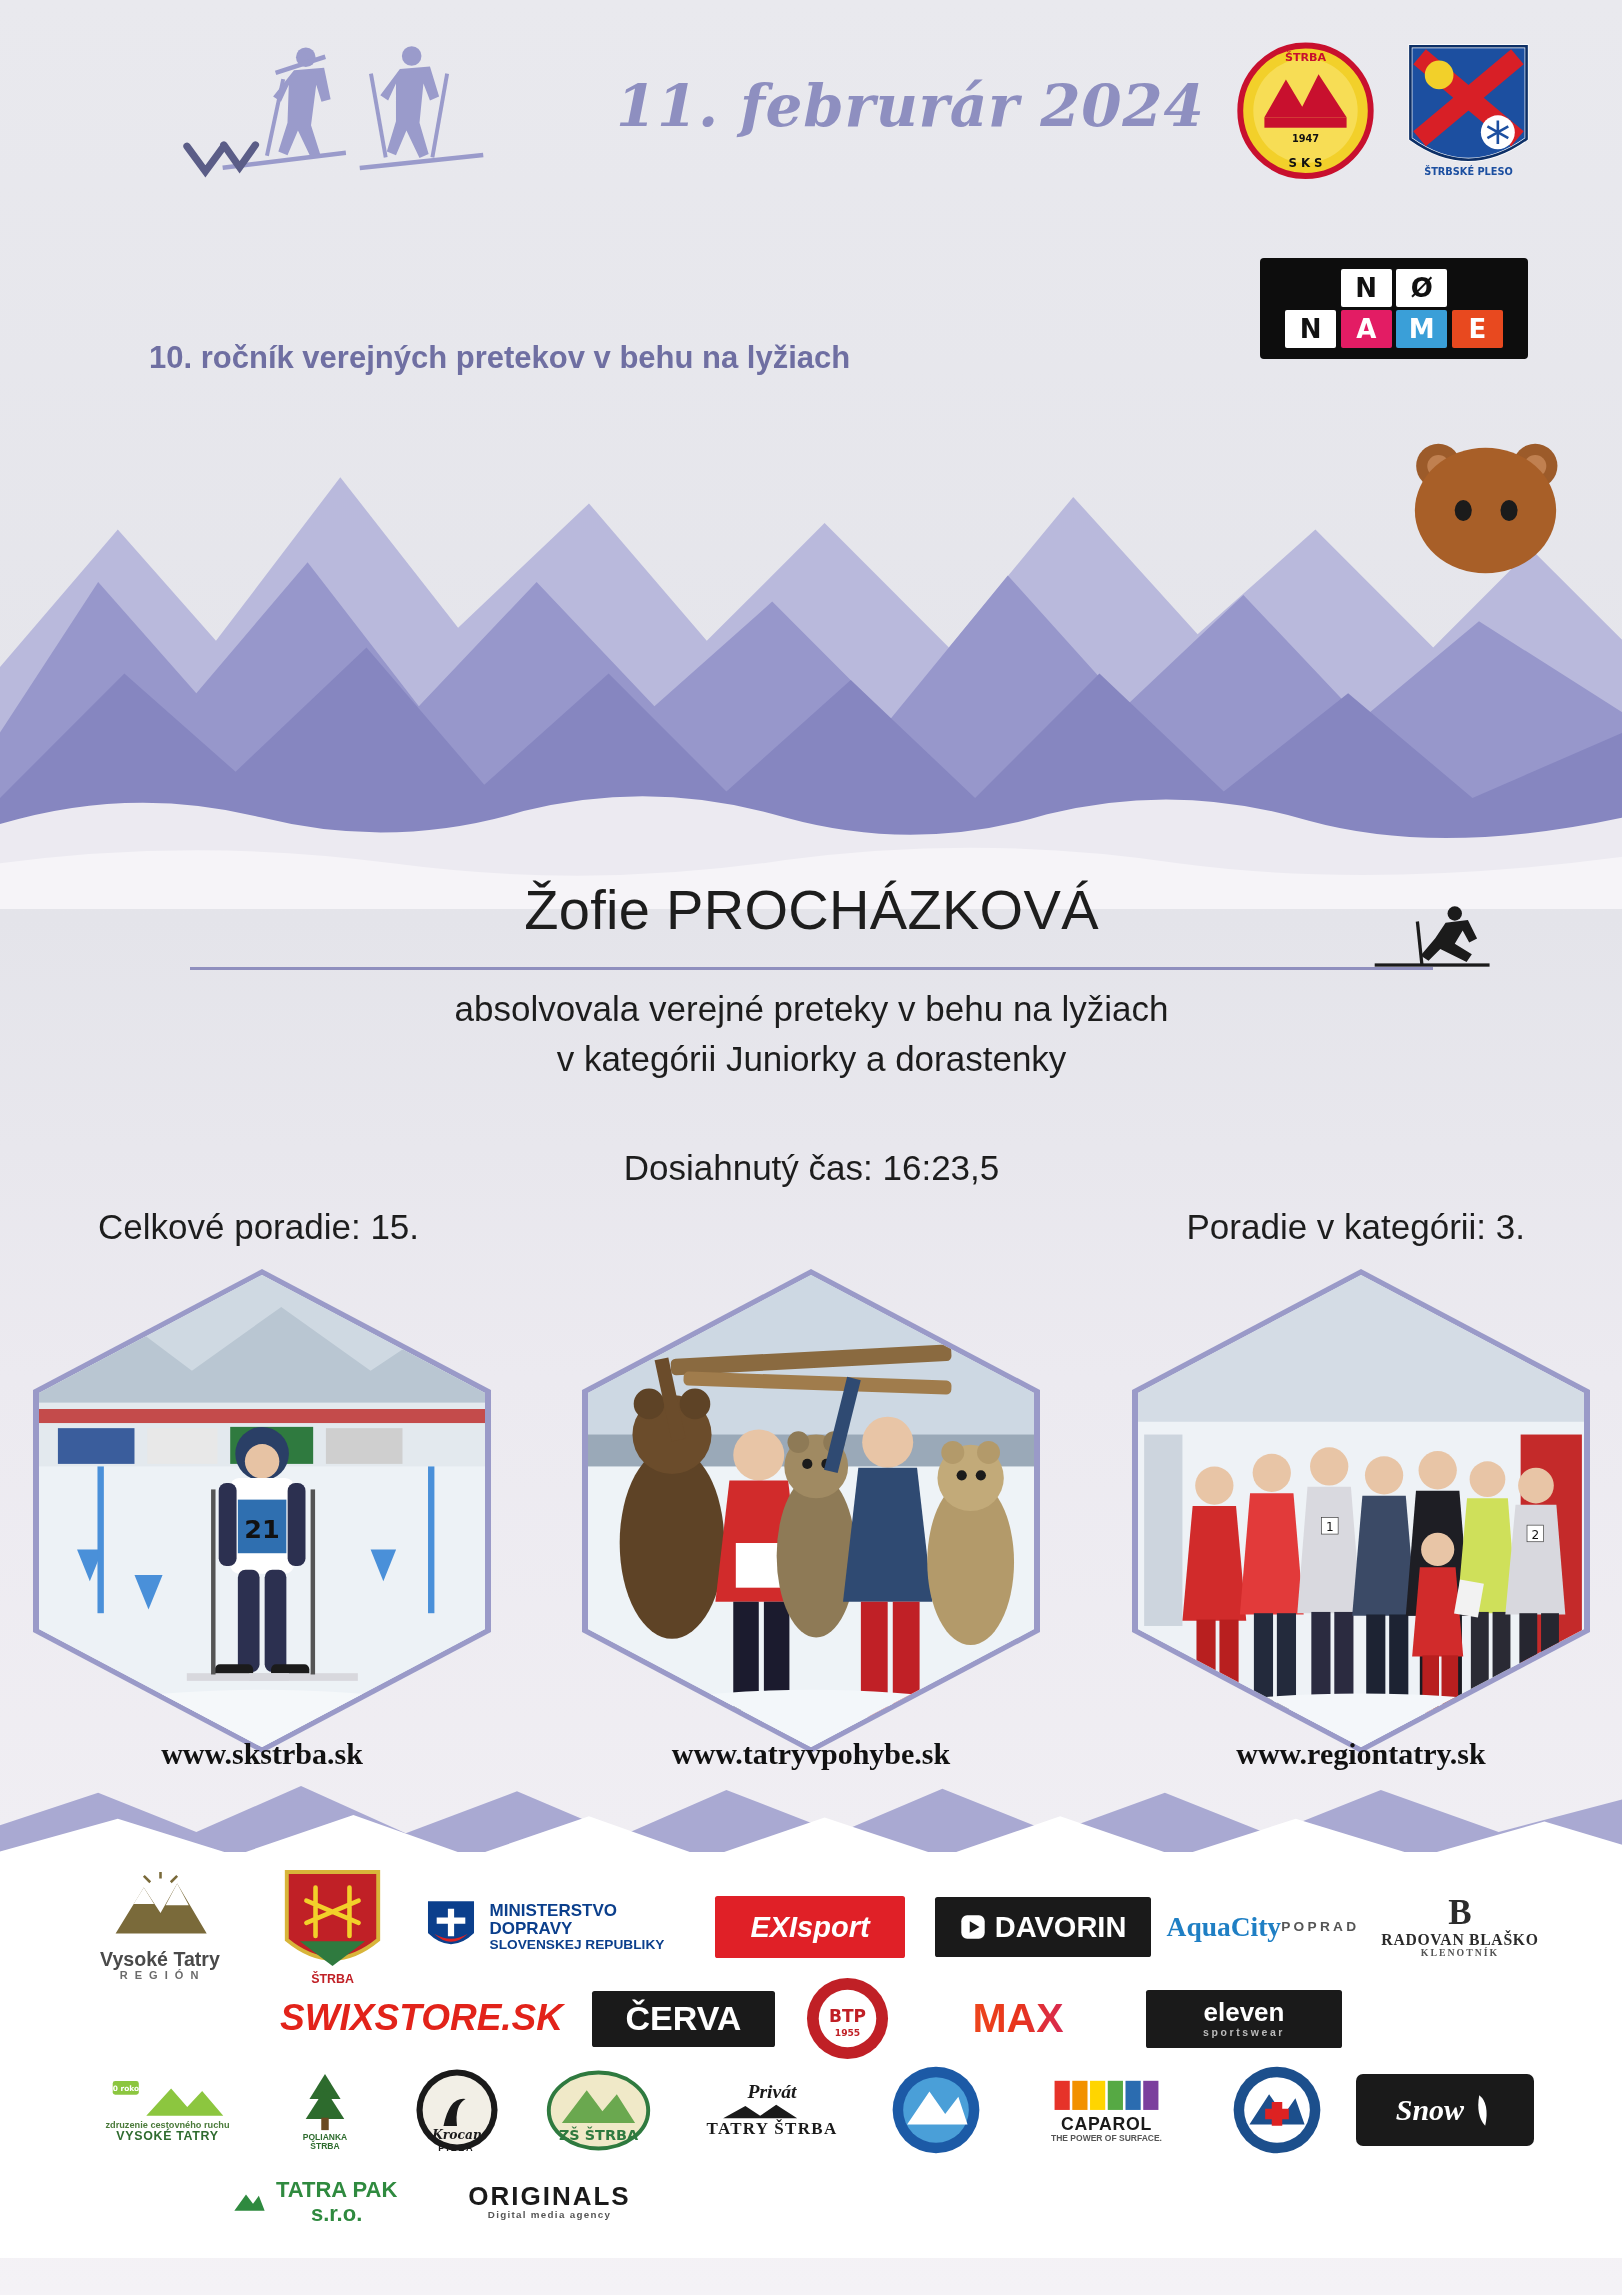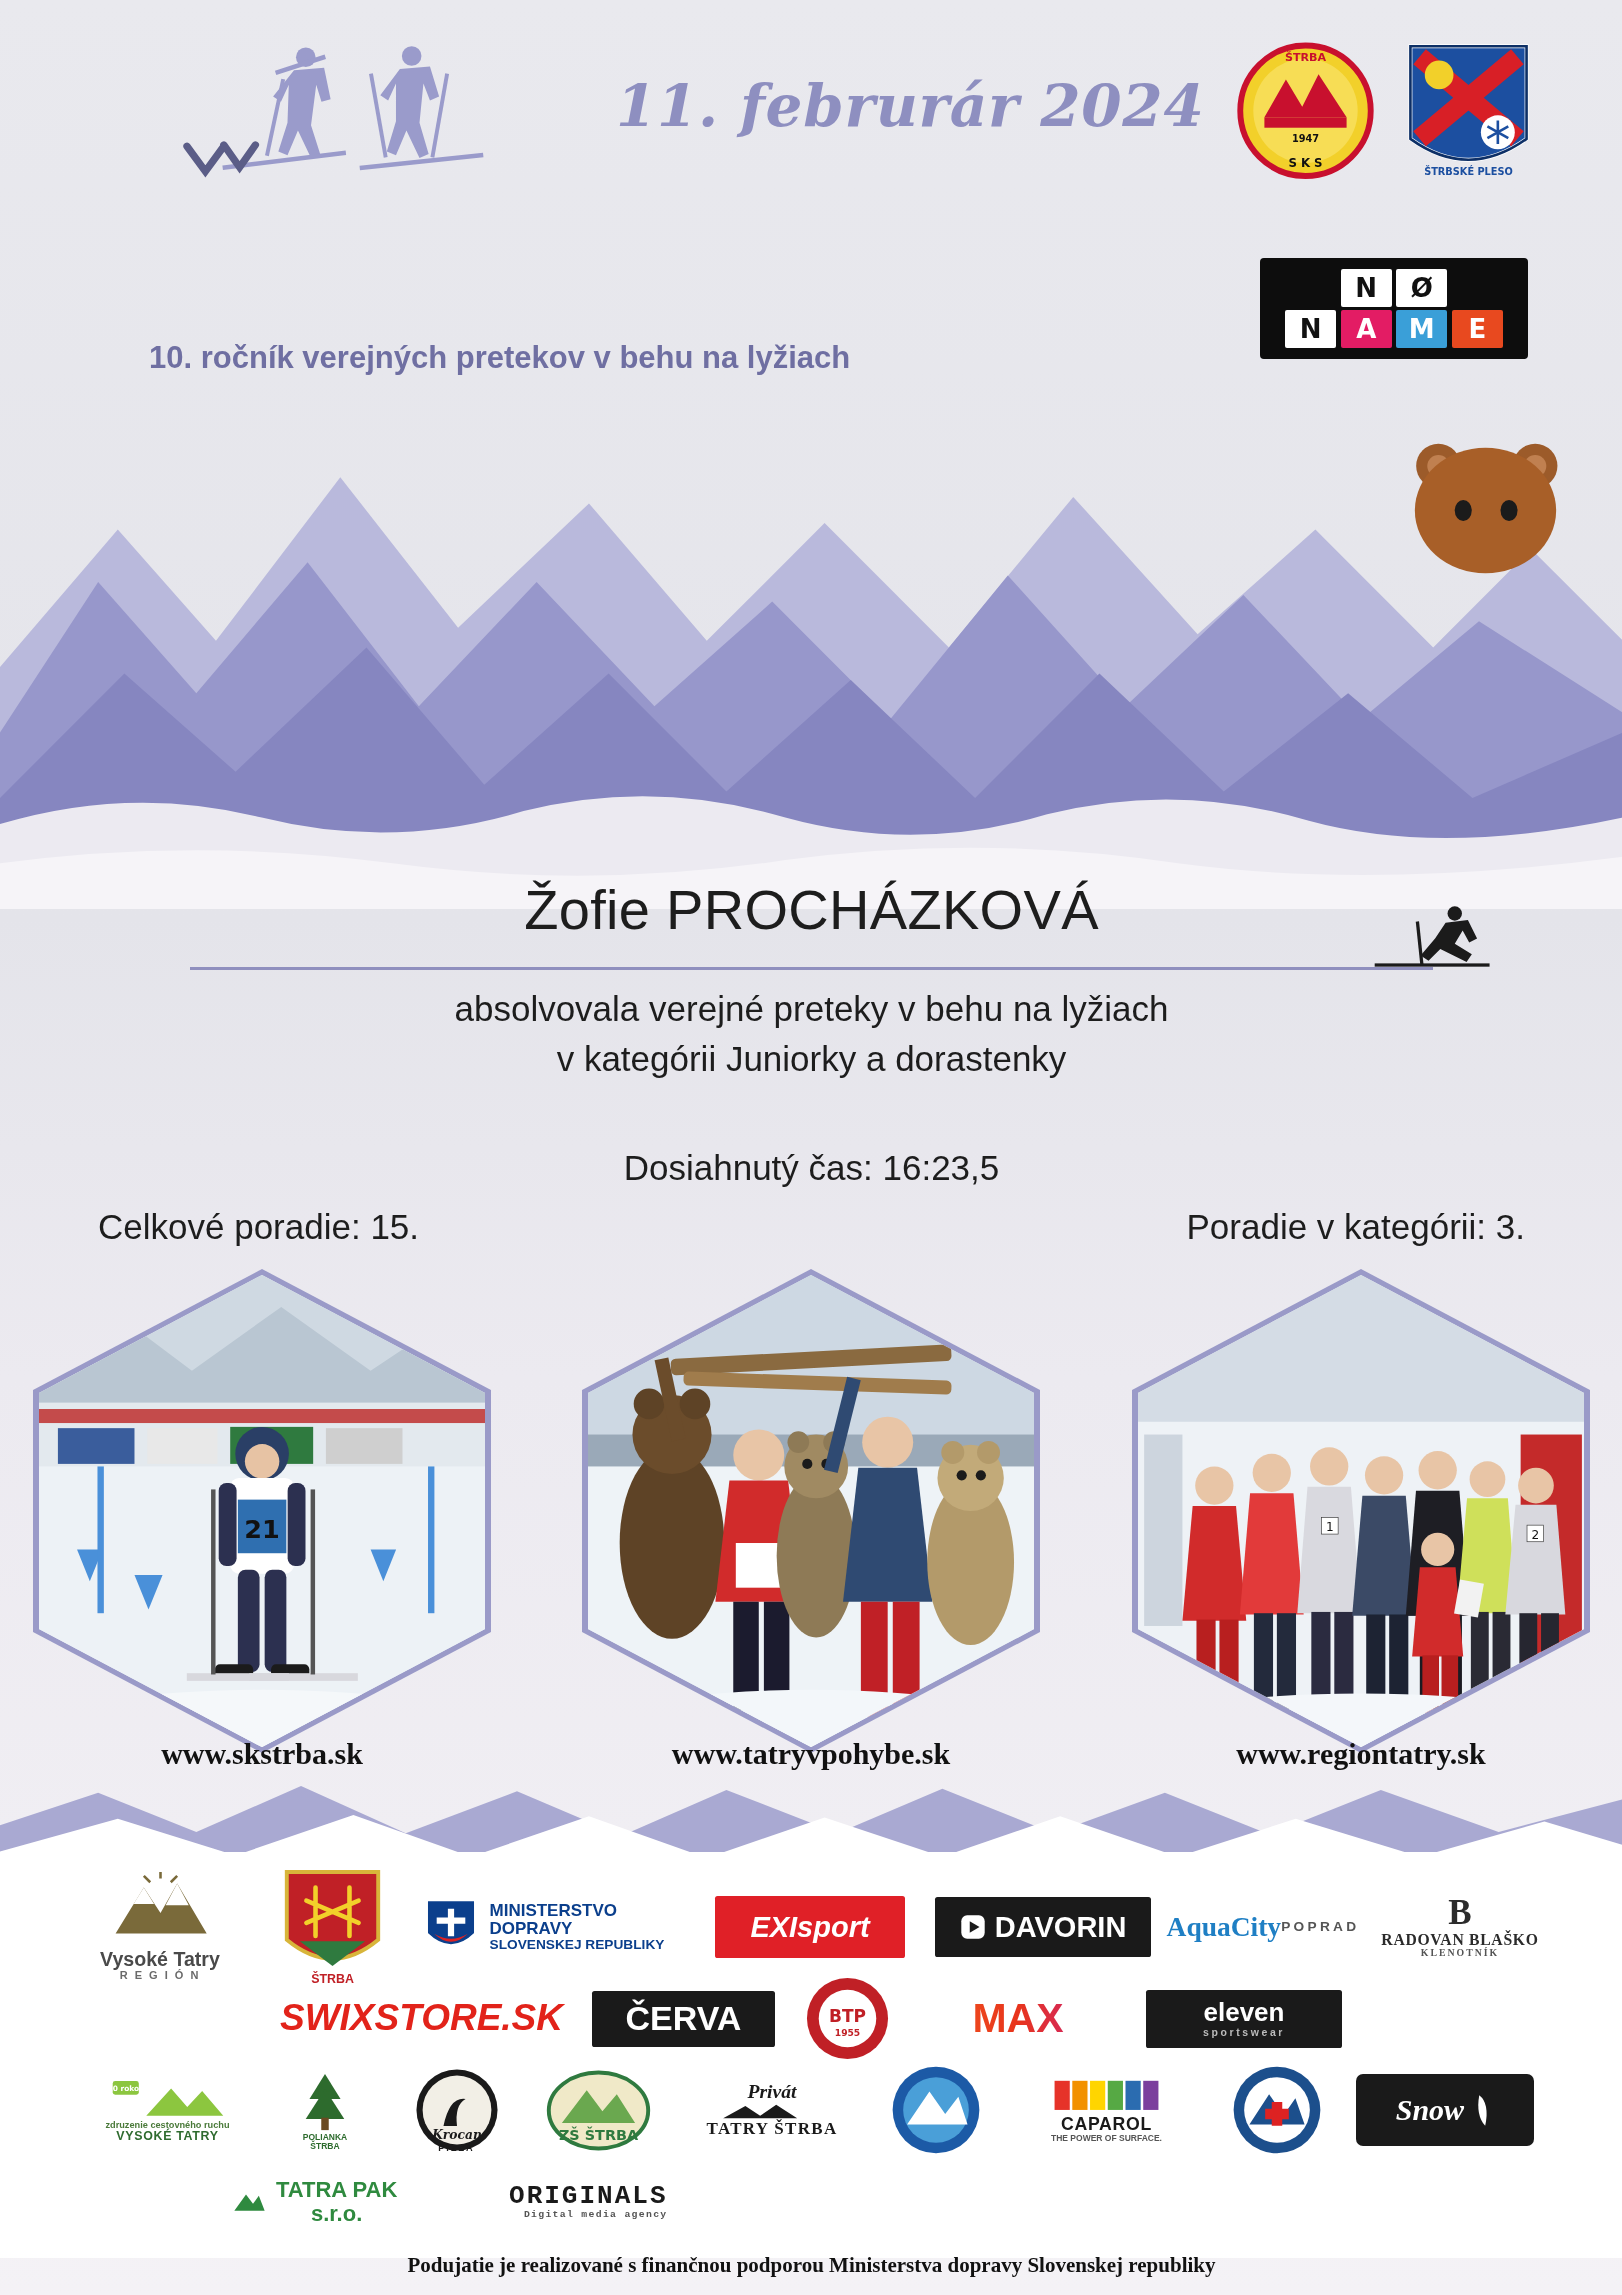--- a/index.html
+++ b/index.html
@@ -775,23 +775,22 @@
   </div>
 
   <div class="srow r4">
     <div class="slogo" style="width:196px;height:59px;gap:5.2px;justify-content:flex-start;padding-left:26px;">
       <svg viewBox="0 0 60 40" style="width:35px;height:25px;flex:none" xmlns="http://www.w3.org/2000/svg">
         <path d="M4 36 L24 8 L36 24 L46 10 L56 36 Z" fill="#2f8a3f"></path>
       </svg>
       <span style="font-size:22px;color:#2f8a3f;">TATRA PAK s.r.o.</span>
     </div>
 
-    <div class="slogo" style="width:236px;height:59px;flex-direction:column;align-items:flex-end;font-family:Liberation Mono, monospace;">
+    <div class="slogo" style="width:236px;height:59px;flex-direction:column;align-items:center;">
       <div style="font-size:26px;color:#1a1a1a;letter-spacing:2px;">ORIGINALS</div>
       <div style="font-size:9.8px;color:#555;letter-spacing:1.3px;">Digital media agency</div>
     </div>
 
     <div style="width:720px;"></div>
   </div>
 
-  <div class="funding-note">Podujatie je realizované s finančnou podporou Ministerstva dopravy Slovenskej republiky</div>
 </div>
 
 
 </body></html>

